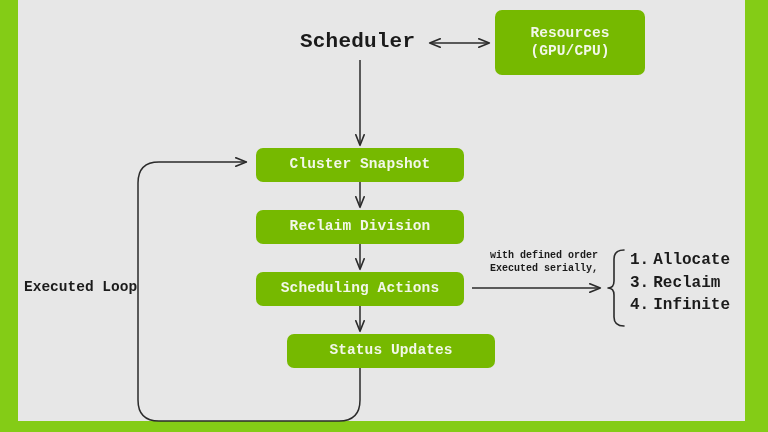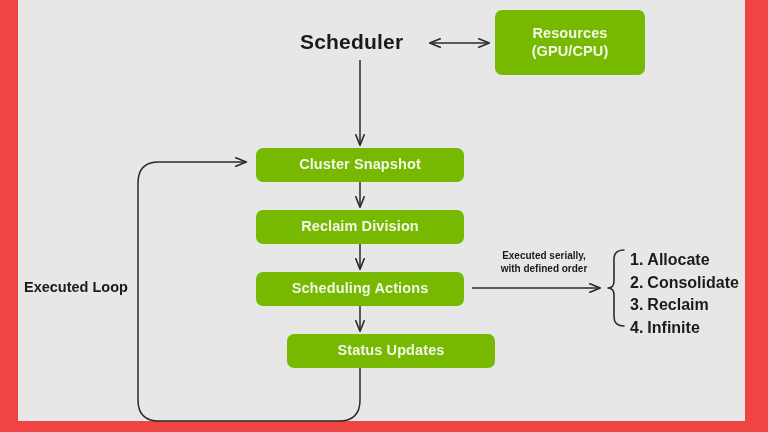--- a/index.html
+++ b/index.html
@@ -4,23 +4,23 @@
 <style>
   html, body {
     margin: 0;
     padding: 0;
     background: #ffffff;
   }
   #canvas {
     position: relative;
     width: 768px;
     height: 432px;
-    background: #ef4444;
+    background: #84cc16;
     overflow: hidden;
-    font-family: Liberation Sans, sans-serif;
+    font-family: Liberation Mono, monospace;
   }
   #stage {
     position: absolute;
     left: 18px;
     top: 0px;
     width: 727px;
     height: 421px;
     background: #e7e7e7;
   }
   svg.wires {
@@ -147,30 +147,27 @@
 
   <div class="node flow-node" id="node-resource-division">Reclaim Division</div>
 
   <div class="node flow-node" id="node-scheduling-actions">Scheduling Actions</div>
 
   <div class="node flow-node" id="node-status-updates">Status Updates</div>
 
   <div class="label" id="label-infinite-loop">Executed Loop</div>
 
   <div id="label-serial-note">
+    <div>with defined order</div>
     <div>Executed serially,</div>
-    <div>with defined order</div>
   </div>
 
   <div id="actions-list">
     <div class="action-row">
       <span class="num">1.</span><span>Allocate</span>
-    </div>
-    <div class="action-row">
-      <span class="num">2.</span><span>Consolidate</span>
     </div>
     <div class="action-row">
       <span class="num">3.</span><span>Reclaim</span>
     </div>
     <div class="action-row">
       <span class="num">4.</span><span>Infinite</span>
     </div>
   </div>
 
 </div>

